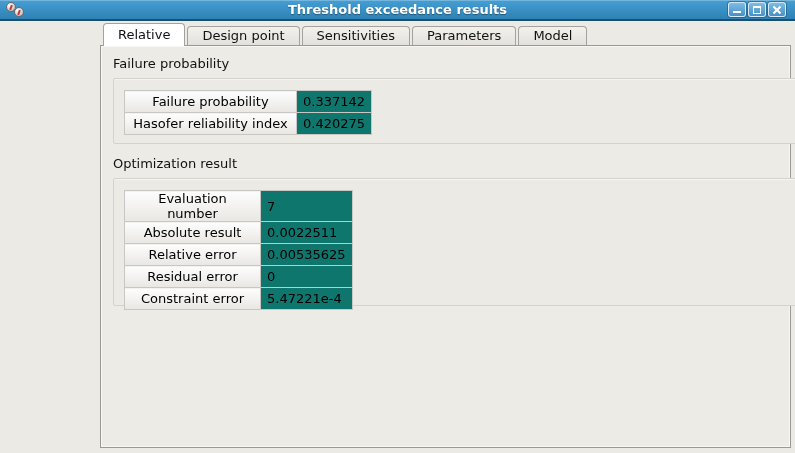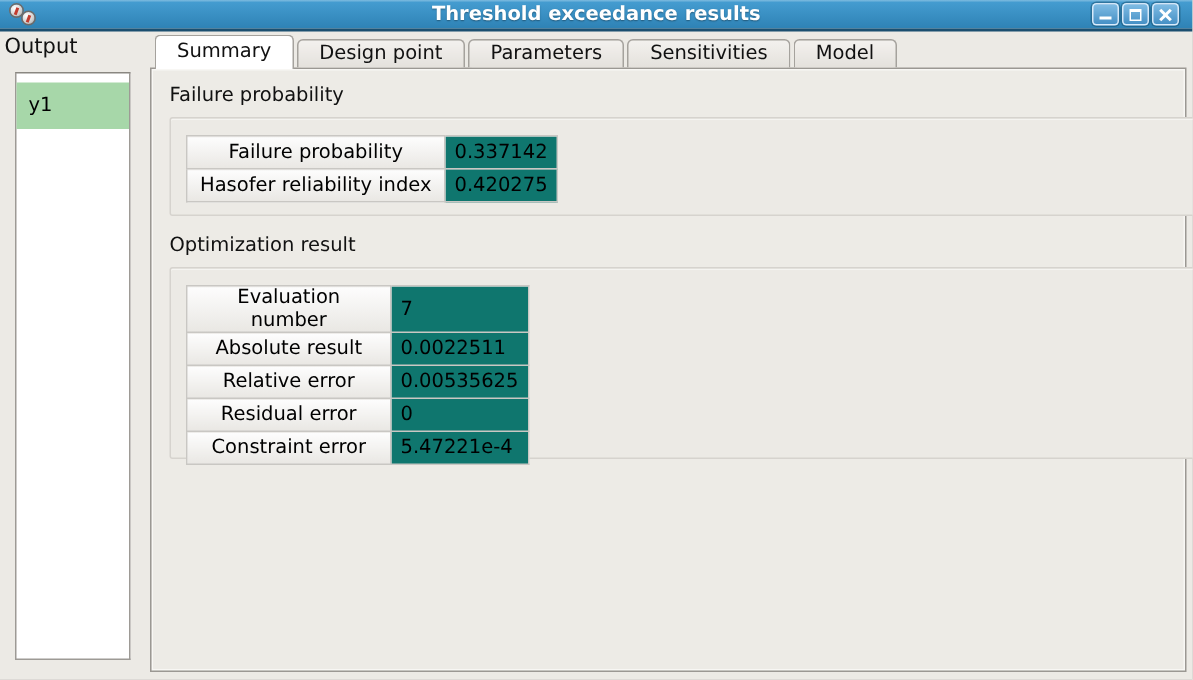--- a/index.html
+++ b/index.html
@@ -157,33 +157,27 @@
       <div class="win-btn">
         <span class="glyph-max"></span>
       </div>
       <div class="win-btn">
         <span class="glyph-close-a"></span>
         <span class="glyph-close-b"></span>
       </div>
     </div>
   </div>
 
-  <div class="left-panel">
-    <div class="output-label">Output</div>
-    <div class="listbox">
-      <div class="list-item selected">y1</div>
-    </div>
-  </div>
 
   <div class="tab-widget">
     <div class="tabbar">
-      <div class="tab active">Summary</div>
+      <div class="tab active">Relative</div>
       <div class="tab">Design point</div>
+      <div class="tab">Sensitivities</div>
       <div class="tab">Parameters</div>
-      <div class="tab">Sensitivities</div>
       <div class="tab">Model</div>
     </div>
 
     <div class="tab-panel">
 
       <div class="group group-1">
         <div class="group-title">Failure probability</div>
         <div class="group-frame">
           <table class="kv t1">
             <tbody>

